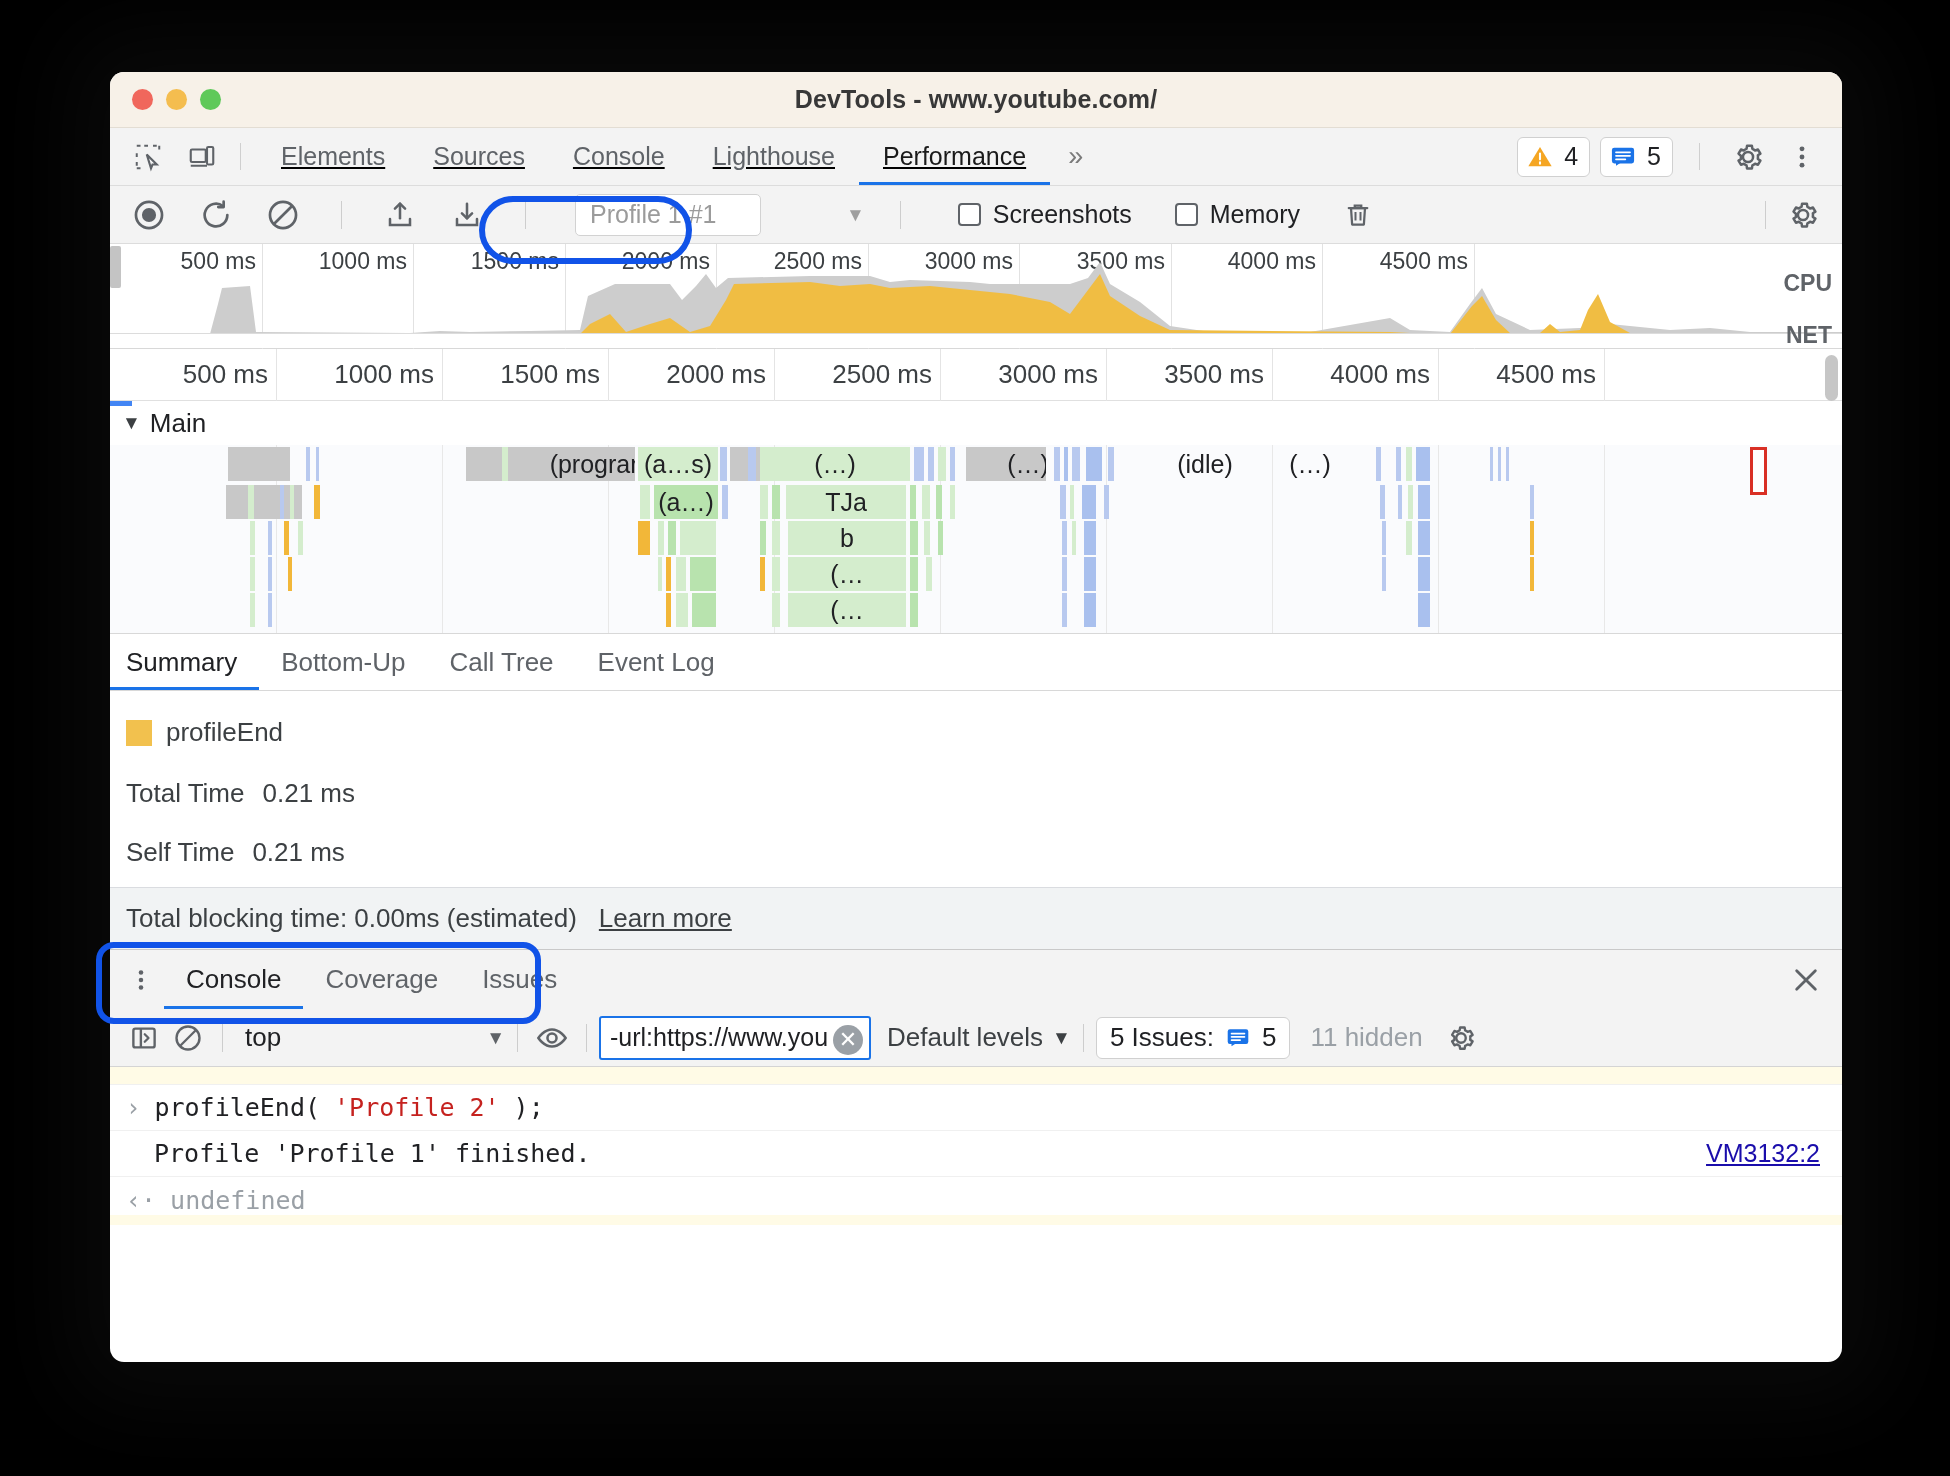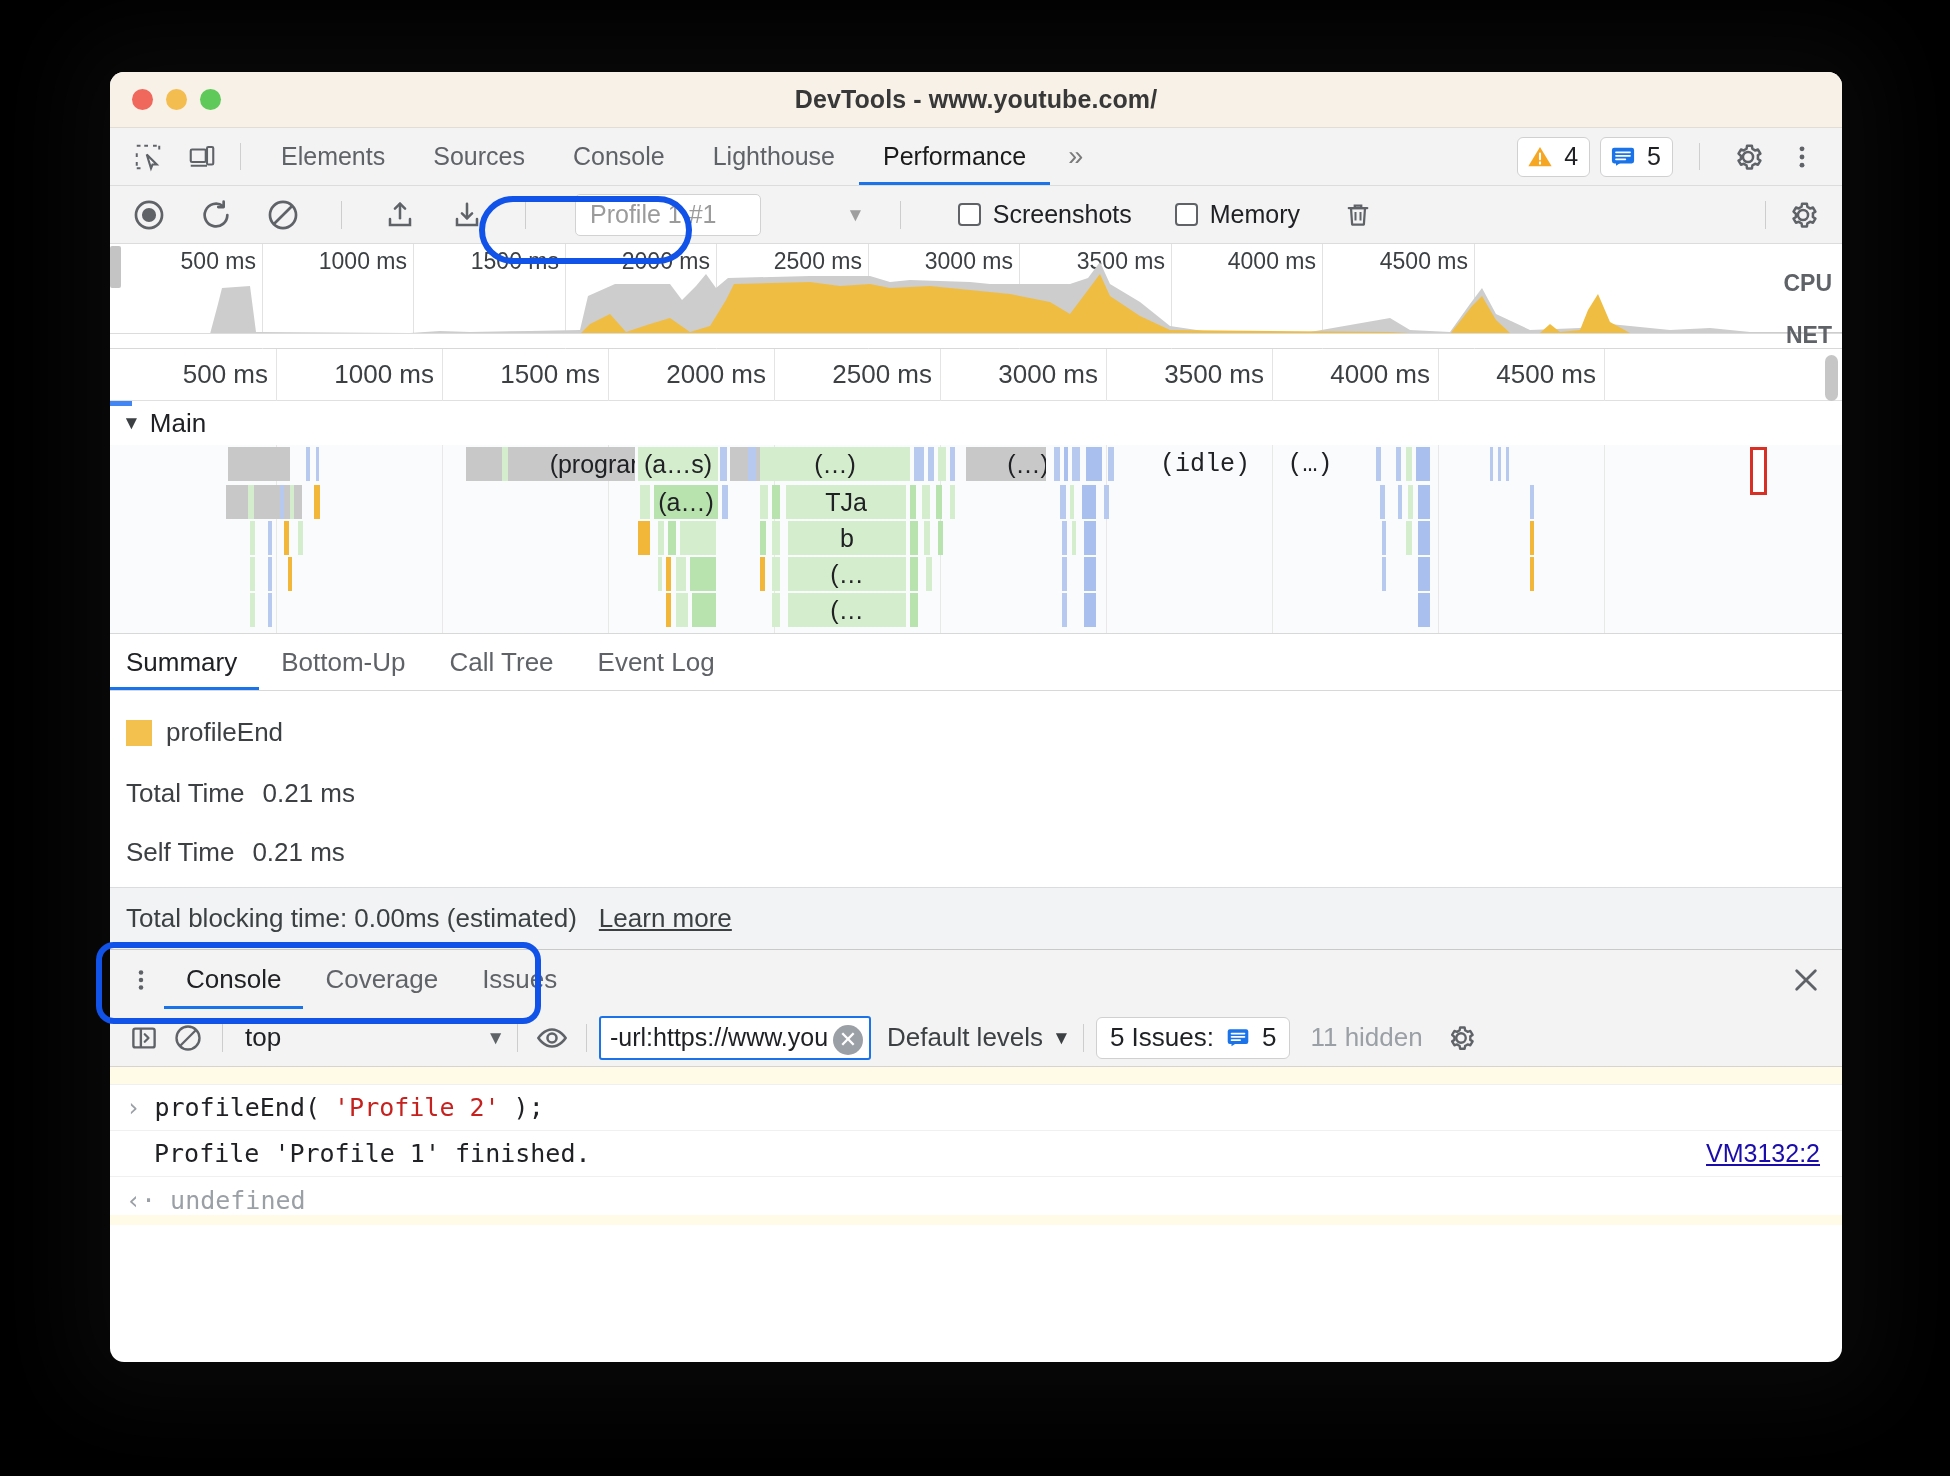--- a/index.html
+++ b/index.html
@@ -39,21 +39,21 @@
 
   
   .tabbar {
     height: 58px; background:#f3f3f3;
     border-bottom: 1px solid #dcdcdc;
     display:flex; align-items:center; position:relative;
   }
   .tb-icon { width: 44px; height: 44px; display:flex; align-items:center; justify-content:center; }
   .tb-icons { display:flex; gap: 10px; padding-left: 16px; }
   .tb-sep { width:1px; height:27px; background:#cfcfcf; margin: 0 16px; }
-  .tabs { display:flex; align-items:flex-end; height:100%; }
+  .tabs { display:flex; align-items:flex-end; height:100%;text-decoration:underline; }
   .tab {
     display:flex; align-items:center; padding: 0 24px;
     font-size: 25px; color:#5f6368; height:100%;
     position: relative; white-space: nowrap;
   }
   .tab.active { color:#1a1a1a; }
   .tab.active::after {
     content:""; position:absolute; left:0; right:0; bottom:0;
     height:3px; background:#1a73e8;
   }
@@ -133,21 +133,21 @@
     position:absolute; top:0; height:34px;
     display:flex; align-items:center; justify-content:center;
     font-size:25px; color:#202124; overflow:hidden; white-space:nowrap;
   }
   .g  { background:#c8c8c8;padding-left:44px; }
   .gr { background:#d4edcd; }
   .gr2{ background:#b8e3ae; }
   .yl { background:#f2b739; }
   .bl { background:#b8c9ef; }
   .bl2{ background:#a9c0ee; }
-  .wh { background:transparent;font-family:Liberation Mono, monospace; }
+  .wh { background:transparent; }
   .redmark{
     position:absolute; width:17px; height:48px;
     border:3px solid #d93025; background:#fff;
   }
   .redmark::after{
     content:""; position:absolute; inset:2px; background:#fff;
   }
   .v-scroll {
     position:absolute; right:4px; top:6px; width:13px; height:46px;
     background:#c6c6c6; border-radius:7px;

